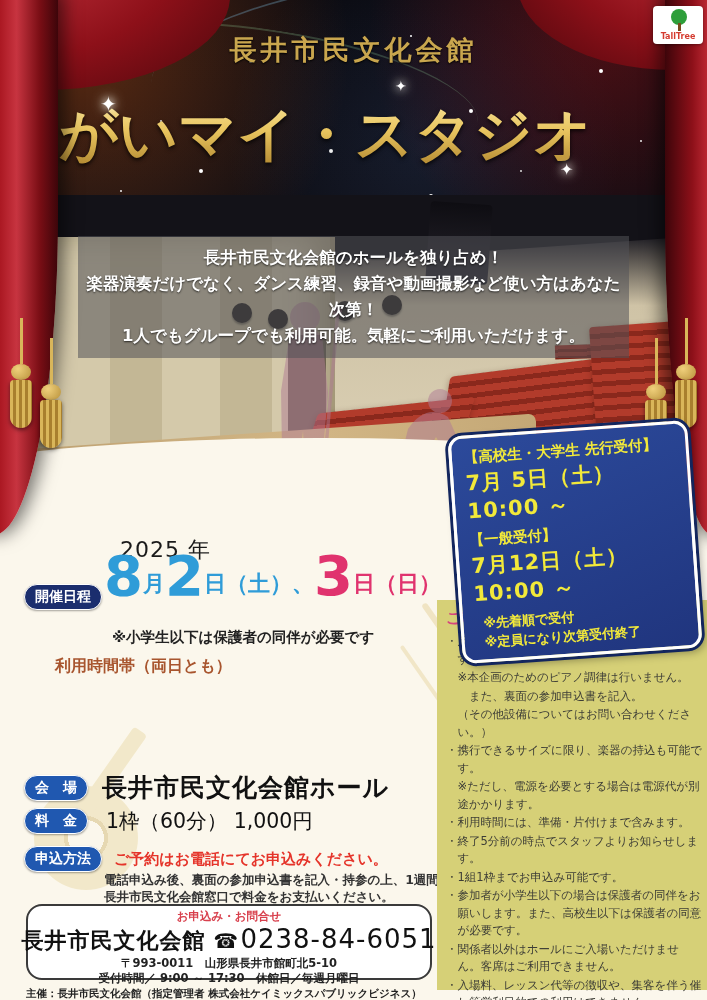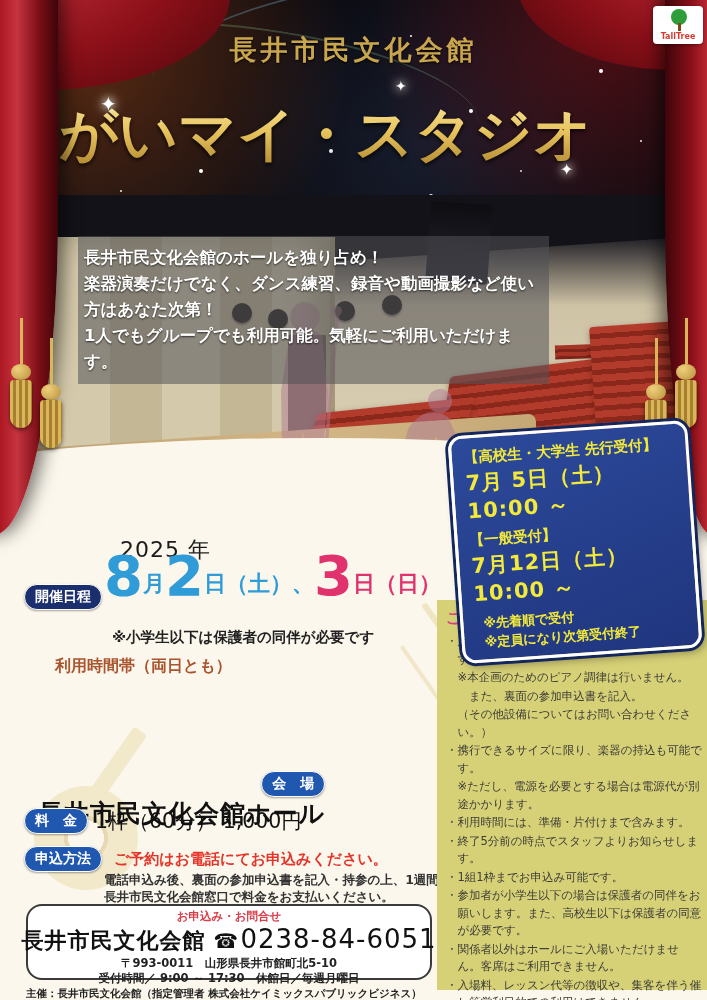--- a/index.html
+++ b/index.html
@@ -61,22 +61,22 @@
     box-shadow:0 2px 6px rgba(60,20,10,.35); position:absolute; }
   .seats-mid { top:172px; left:438px; width:190px; height:142px; transform:rotate(-7deg) skewX(-16deg); }
   .seats-right { top:128px; left:596px; width:115px; height:205px; transform:rotate(-4deg); }
   .seats-near { top:212px; left:302px; width:158px; height:92px; transform:rotate(-6deg) skewX(-24deg); }
   .floor { position:absolute; top:238px; left:-24px; width:560px; height:110px;
     background:linear-gradient(90deg,#bb9e6f,#d2b685 60%,#c4a876); transform:skewY(-4deg); border-radius:8px; }
   .silhouettes { position:absolute; top:84px; left:140px; opacity:.5; }
 
   
   .intro {
-    position:absolute; top:236px; left:78px; width:471px; padding:9px 6px;
-    background:rgba(82,82,88,.55); color:#fff;
+    position:absolute; top:236px; left:78px; width:551px; padding:9px 6px;
+    background:rgba(82,82,88,.55); text-align:center; color:#fff;
     font-size:16.5px; font-weight:bold; line-height:26px; text-shadow:0 1px 2px rgba(0,0,0,.7);
     z-index:3;
   }
 
   
   .curtain-l { position:absolute; top:-10px; left:-34px; width:92px; height:545px; z-index:4;
     background:linear-gradient(90deg,#4c070c,#a8151f 35%,#c73440 55%,#7a0e15 80%,#3d050a);
     border-bottom-right-radius:70% 320px; box-shadow:6px 0 18px rgba(0,0,0,.55); }
   .curtain-r { position:absolute; top:-10px; right:-26px; width:68px; height:545px; z-index:4;
     background:linear-gradient(90deg,#3d050a,#8d1019 40%,#c02a35 65%,#6b0c12);
@@ -139,24 +139,24 @@
   .date-row { position:absolute; top:48px; left:104px; display:flex; align-items:flex-end; white-space:nowrap; }
   .d-big { font-size:56px; font-weight:bold; line-height:1; }
   .d-small { font-size:22px; font-weight:bold; padding-bottom:5px; }
   .c-blue { color:#2f9cd8; } .c-pink { color:#e0336e; }
   .schedule-note { position:absolute; top:128px; left:112px; font-size:14.5px; font-weight:600; color:#222; }
 
   .slots-heading { position:absolute; top:156px; left:55px; font-size:16px; font-weight:bold; color:#a8552e; }
   .slots { position:absolute; top:179px; left:30px; width:404px; display:grid;
     grid-template-columns:196px 208px; row-gap:10px; font-size:20.5px; color:#111; letter-spacing:.5px; }
 
-  .venue-row { position:absolute; top:271px; left:24px; display:flex; align-items:flex-end;flex-direction:column; }
+  .venue-row { position:absolute; top:271px; left:24px; display:flex; align-items:center; }
   .venue-value { font-size:25px; font-weight:bold; color:#111; margin-left:14px; letter-spacing:1px; }
   .fee-row { position:absolute; top:307px; left:24px; display:flex; align-items:center; }
-  .fee-value { font-size:20.5px; color:#111; margin-left:7px; }
+  .fee-value { font-size:20.5px; color:#111; margin-left:18px; }
   .apply-row { position:absolute; top:346px; left:24px; display:flex; align-items:center; }
   .apply-highlight { font-size:15px; font-weight:bold; color:#e5342a; margin-left:12px; }
   .apply-detail { position:absolute; top:371px; left:104px; font-size:12.5px; font-weight:600; color:#333; line-height:17px; }
 
   .contact-box { position:absolute; top:404px; left:26px; width:406px; height:76px;
     background:#fff; border:2.5px solid #3a3a3a; border-radius:16px; text-align:center; padding-top:3px; }
   .contact-label { font-size:11.5px; font-weight:bold; color:#d8404d; }
   .contact-main { display:flex; justify-content:center; align-items:baseline; margin-top:0px; white-space:nowrap; }
   .contact-name { font-size:22px; font-weight:bold; color:#111; letter-spacing:1px; }
   .phone-icon { font-size:20px; color:#111; margin:0 2px 0 8px; }

